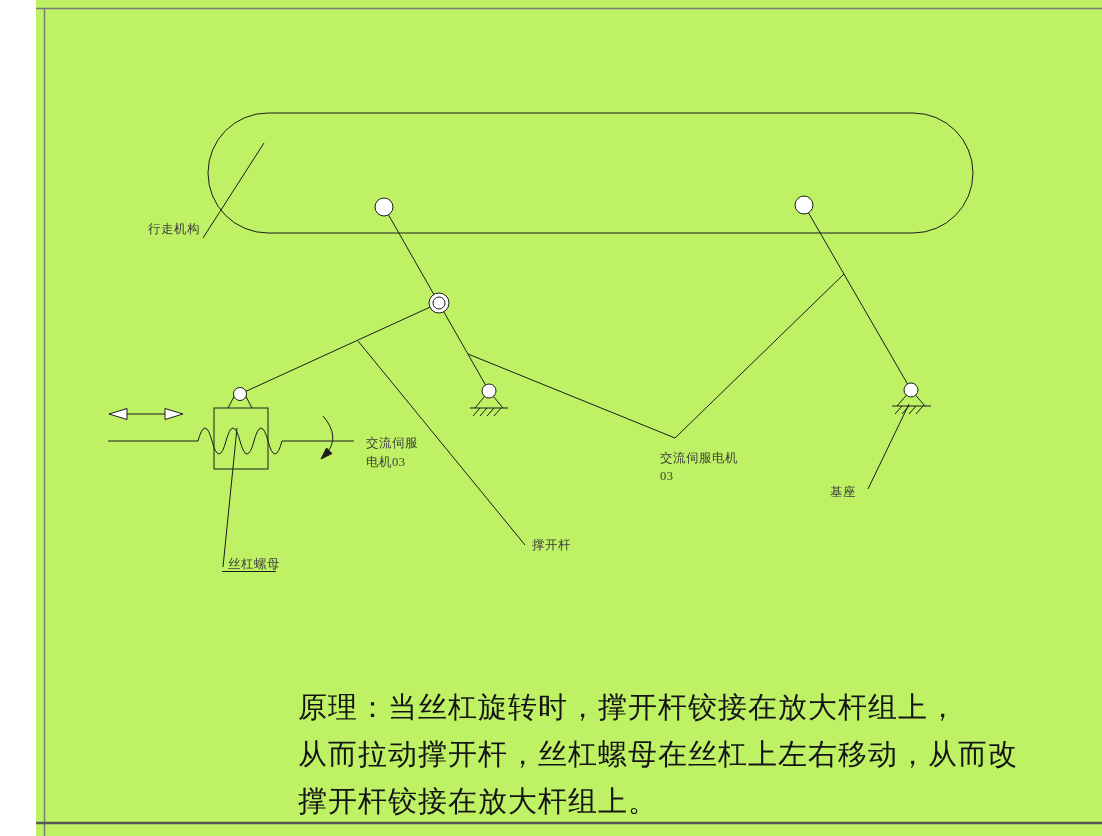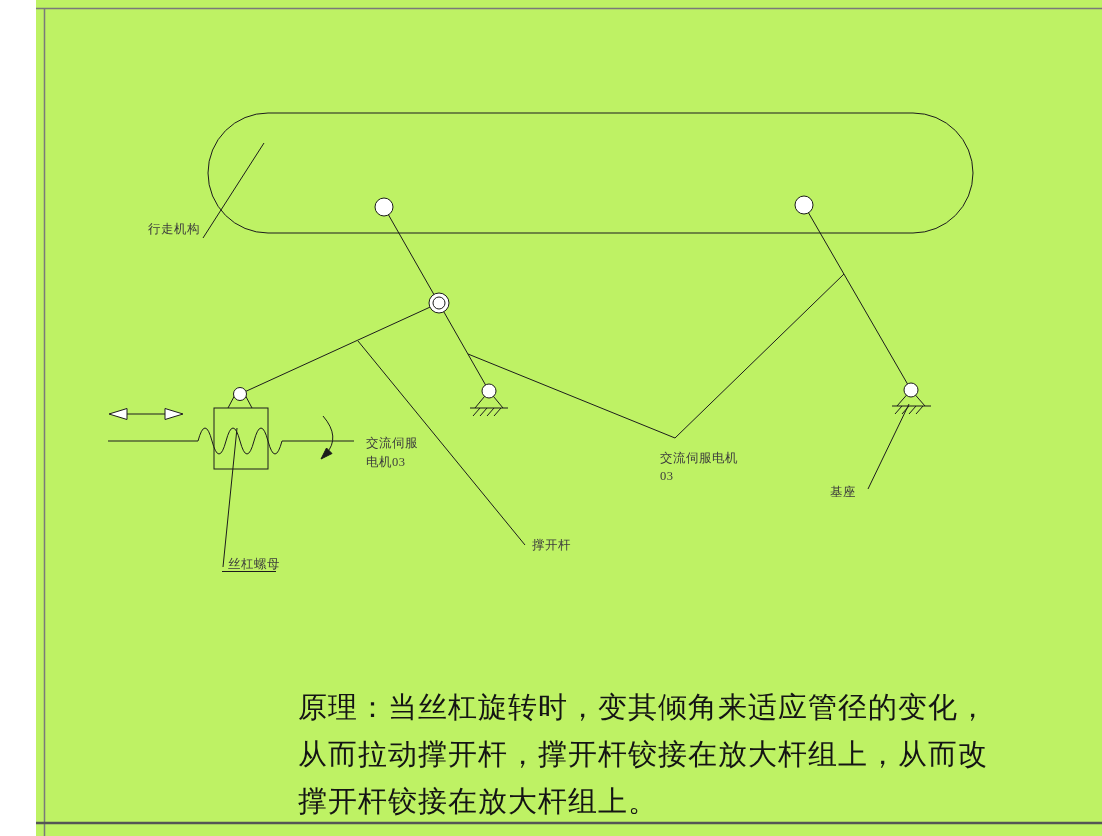--- a/index.html
+++ b/index.html
@@ -106,17 +106,17 @@
       <text class="lbl" x="330" y="466">电机03</text>
       <text class="lbl" x="624" y="462">交流伺服电机</text>
       <text class="lbl" x="624" y="480">03</text>
       <text class="lbl" x="794" y="496">基座</text>
       <text class="lbl" x="192" y="568">丝杠螺母</text>
       <text class="lbl" x="496" y="549">撑开杆</text>
     </g>
   </svg>
 
   <div class="principle">
-    <div>原理：当丝杠旋转时，变其倾角来适应管径的变化，</div>
-    <div>从而拉动撑开杆，撑开杆铰接在放大杆组上，从而改</div>
+    <div>原理：当丝杠旋转时，撑开杆铰接在放大杆组上，</div>
+    <div>从而拉动撑开杆，丝杠螺母在丝杠上左右移动，从而改</div>
     <div>撑开杆铰接在放大杆组上。</div>
   </div>
 </div>
 
 </body></html>

